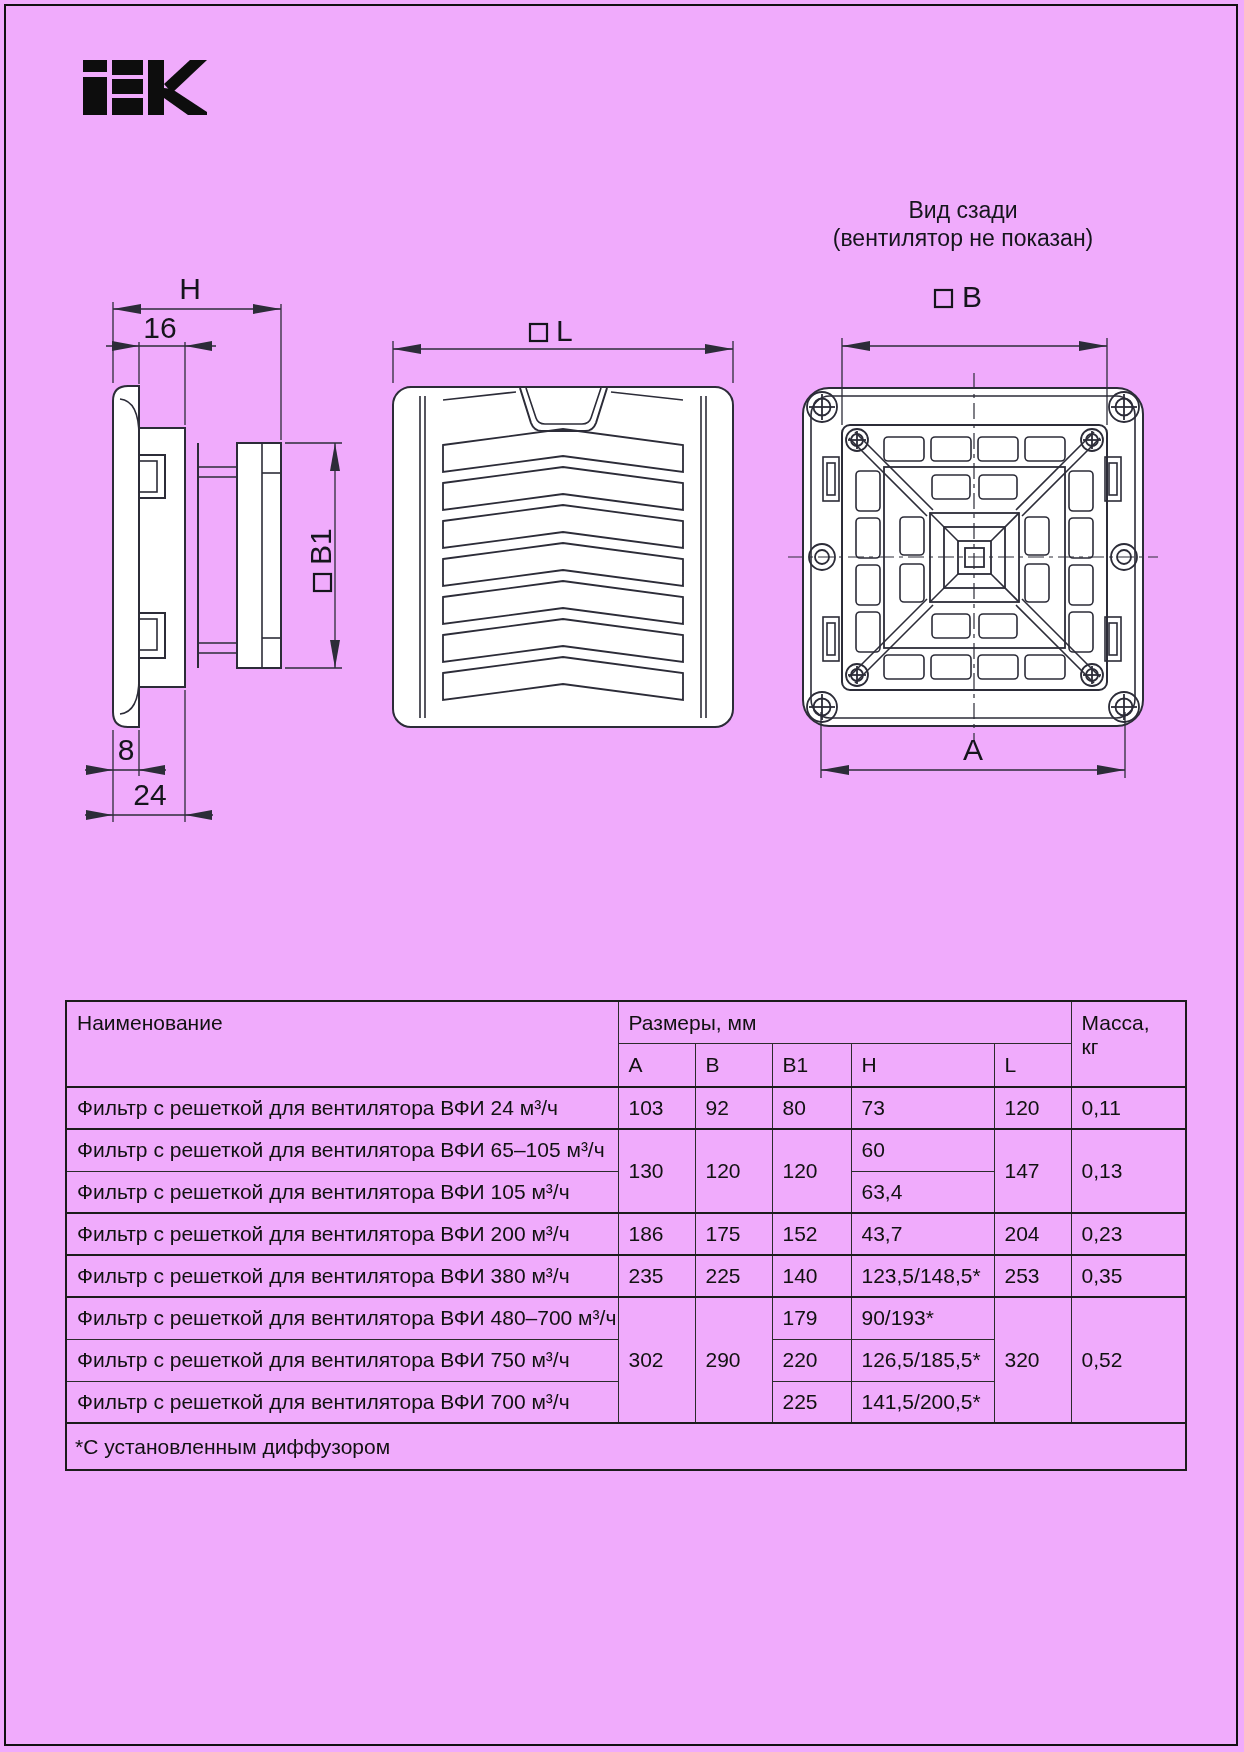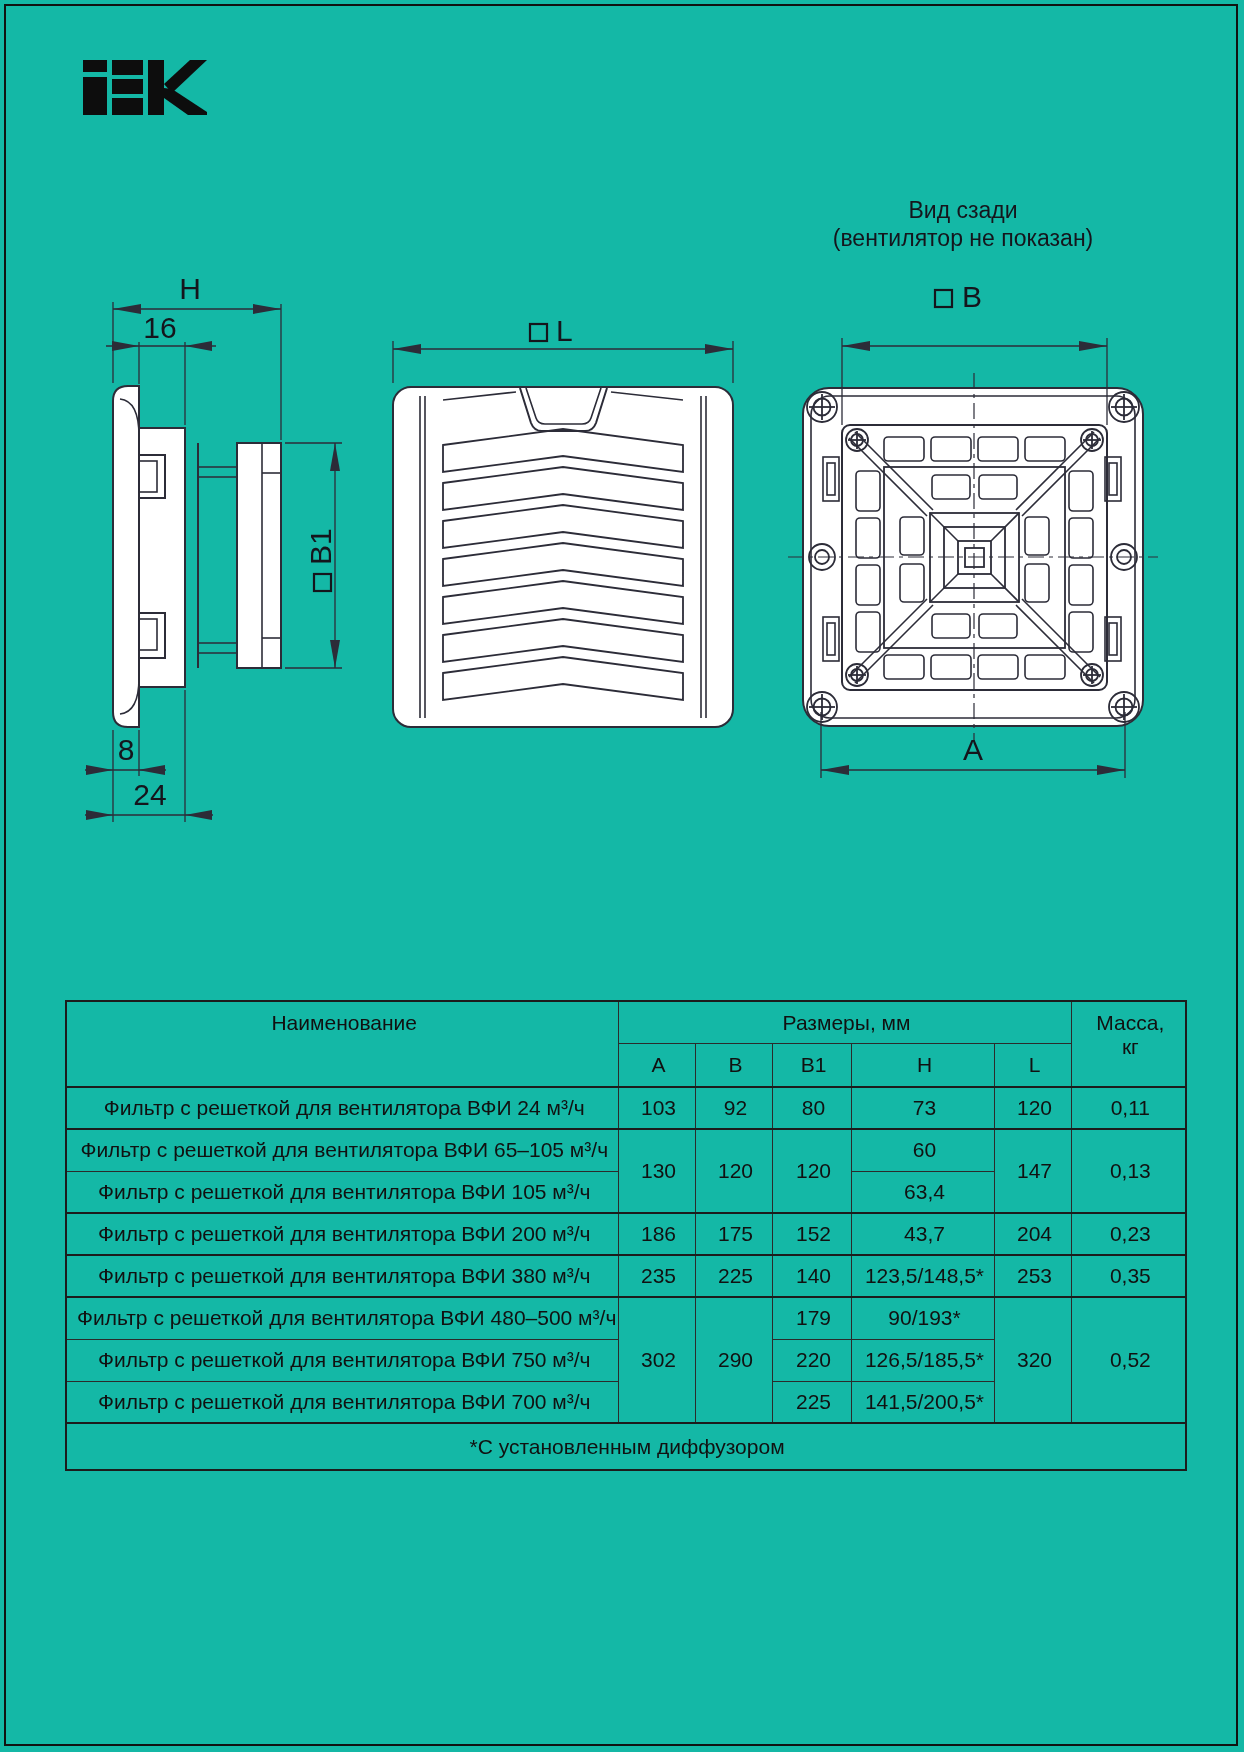--- a/index.html
+++ b/index.html
@@ -1,28 +1,28 @@
 <!DOCTYPE html>
 <html><head>
 <meta charset="utf-8">
 <style>
   html,body{margin:0;padding:0;background:#e8e8e8;}
-  .canvas{position:relative;width:1244px;height:1752px;background:#14b8a6;margin:0 auto;
+  .canvas{position:relative;width:1244px;height:1752px;background:#f0abfc;margin:0 auto;
           font-family:"Liberation Sans",sans-serif;color:#1a1a1a;overflow:hidden;}
   .page-border{position:absolute;left:4px;top:4px;right:6px;bottom:6px;border:2px solid #111;pointer-events:none;}
   svg.art{position:absolute;left:0;top:0;}
   svg.art text{font-family:"Liberation Sans",sans-serif;fill:#15151c;}
   .dimlbl{font-size:30px;}
   .title{font-size:23px;}
   
   .tbl-wrap{position:absolute;left:65px;top:1000px;width:1120px;}
   table.spec{border-collapse:collapse;table-layout:fixed;width:1120px;
              font-size:21px;color:#111;}
   table.spec{border:2.6px solid #1c1c1c;}
-  .spec th,.spec td{border:1.4px solid #2b2b2b;font-weight:normal;text-align:center;
+  .spec th,.spec td{border:1.4px solid #2b2b2b;font-weight:normal;text-align:left;
                     padding:2px 6px 2px 10px;vertical-align:middle;overflow:hidden;white-space:nowrap;}
   .spec th{vertical-align:top;padding-top:9px;}
   .spec .mass{white-space:pre-line;}
   tr.h1{height:42px;} tr.h2{height:44px;} tr.dr{height:42px;} tr.fr{height:47px;}
   tr.grp td{border-top-width:2.5px;border-top-color:#1c1c1c;}
   tr.fr td{border-top:2.5px solid #1c1c1c;padding-left:8px;}
 </style>
 </head>
 <body>
 
@@ -336,21 +336,21 @@
       <tr class="dr grp">
         <td>Фильтр с решеткой для вентилятора ВФИ 380 м³/ч</td>
         <td>235</td>
         <td>225</td>
         <td>140</td>
         <td>123,5/148,5*</td>
         <td>253</td>
         <td>0,35</td>
       </tr>
       <tr class="dr grp">
-        <td>Фильтр с решеткой для вентилятора ВФИ 480–500 м³/ч</td>
+        <td>Фильтр с решеткой для вентилятора ВФИ 480–700 м³/ч</td>
         <td rowspan="3">302</td>
         <td rowspan="3">290</td>
         <td>179</td>
         <td>90/193*</td>
         <td rowspan="3">320</td>
         <td rowspan="3">0,52</td>
       </tr>
       <tr class="dr">
         <td>Фильтр с решеткой для вентилятора ВФИ 750 м³/ч</td>
         <td>220</td>

